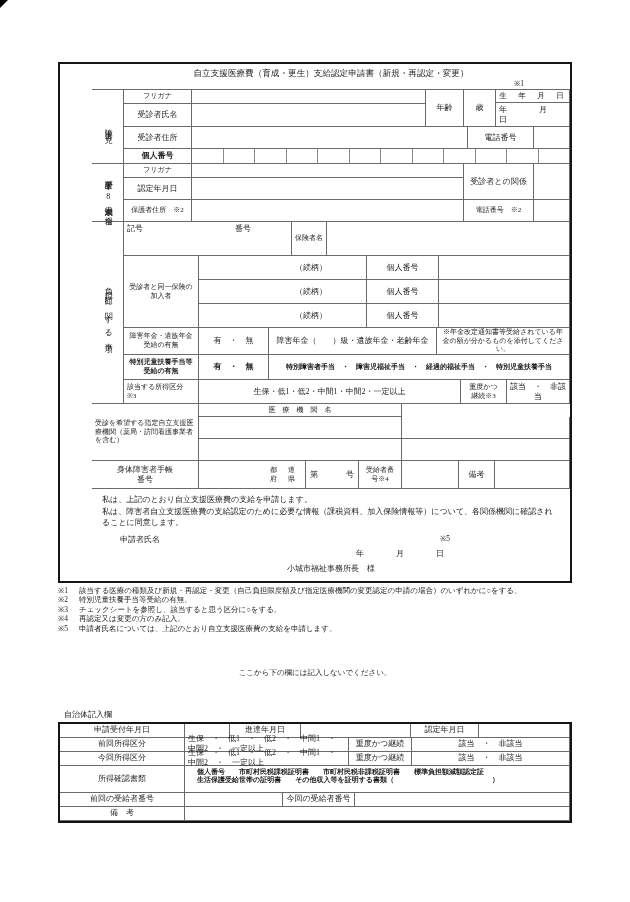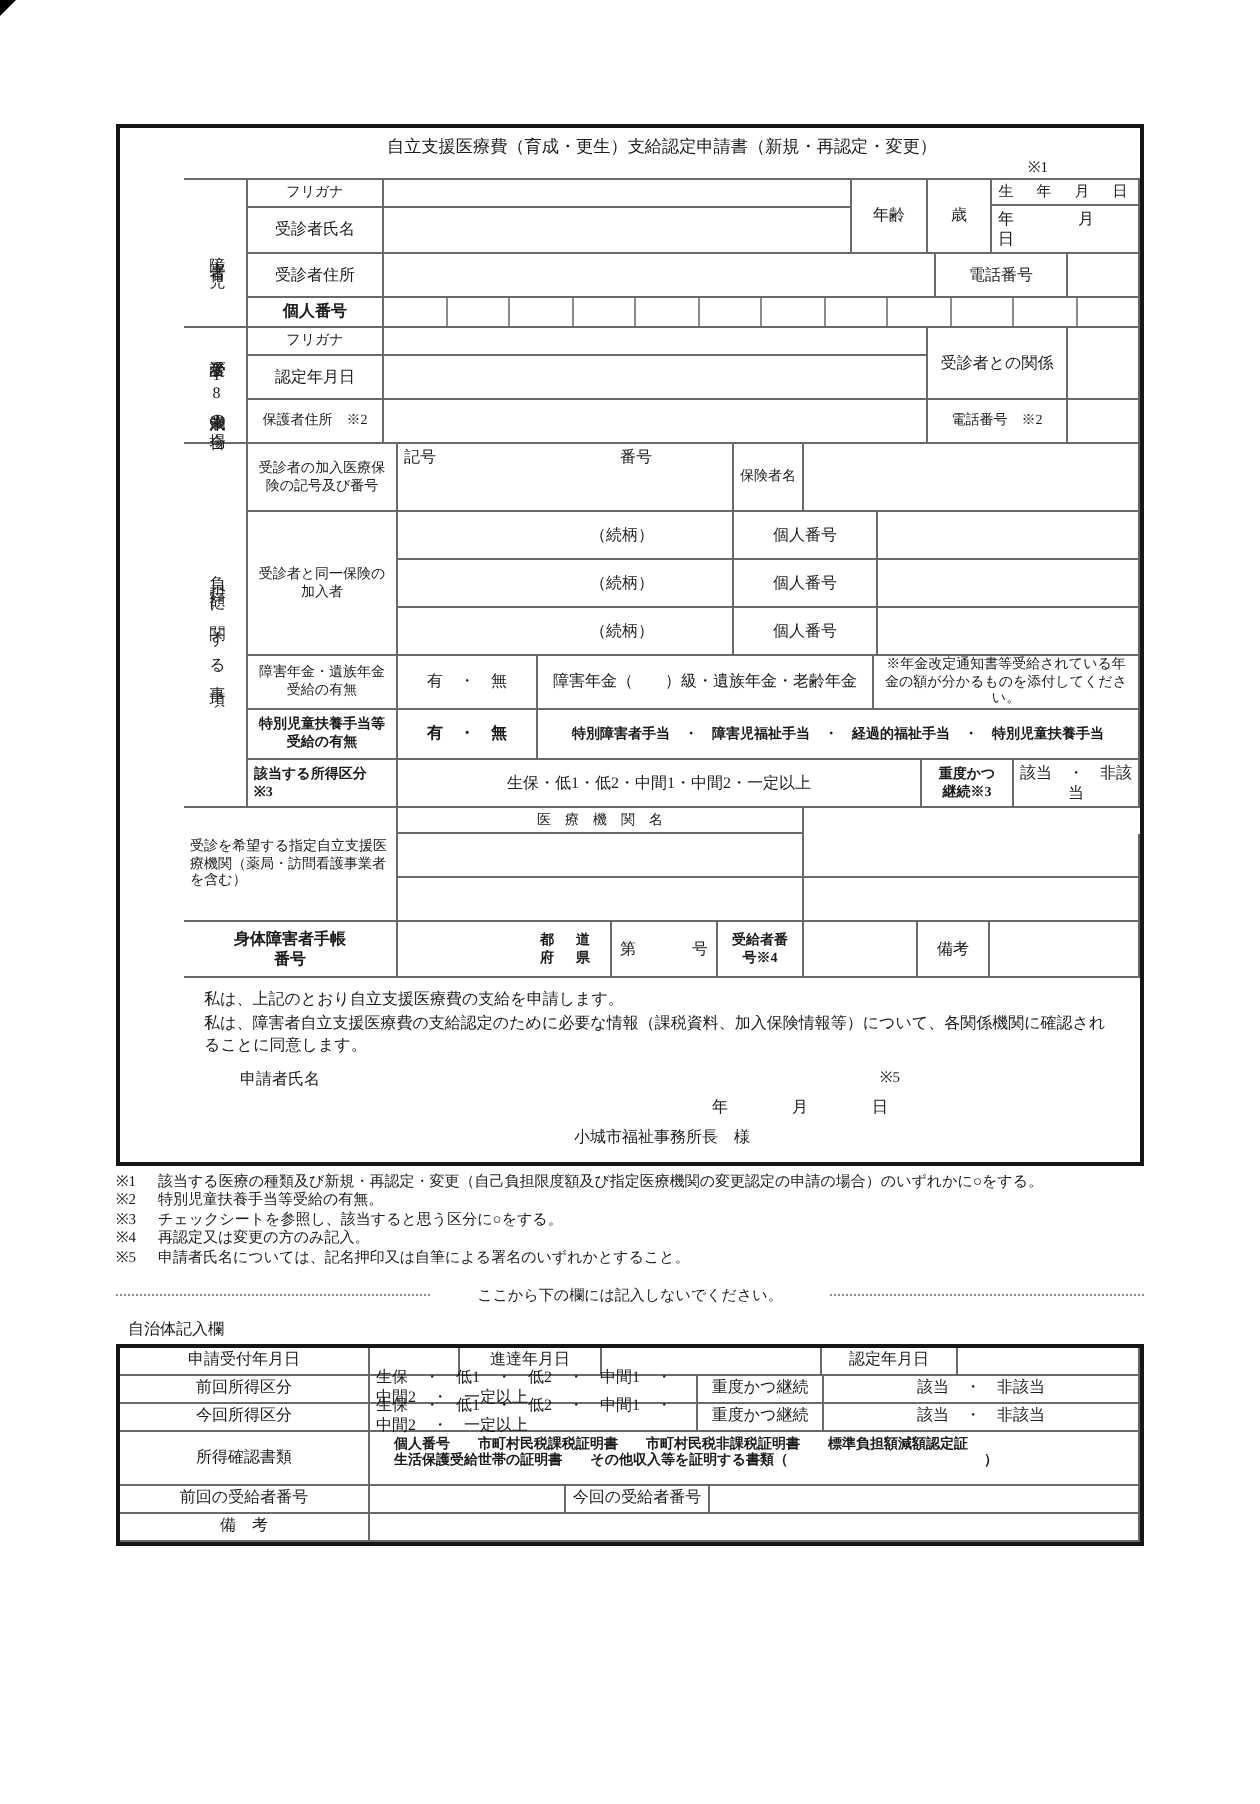--- a/index.html
+++ b/index.html
@@ -13,38 +13,38 @@
   .box2{border:2px solid #151515;box-sizing:border-box;background:#fff;margin-top:2px;}
   .row{display:flex;align-items:stretch;}
   .col{display:flex;flex-direction:column;align-items:stretch;}
   .grow{flex:1;min-width:0;}
   .c{box-sizing:border-box;border-right:1px solid #6a6a6a;border-bottom:1px solid #6a6a6a;
      display:flex;align-items:center;font-size:8px;line-height:1.25;padding:1px 3px;min-width:0;}
   .cc{justify-content:center;text-align:center;}
   .b{font-weight:bold;}
   .sm{font-size:7px;}
   .xs{font-size:6.5px;}
-  .pre{white-space:pre-line;font-weight:bold;}
+  .pre{white-space:pre-line;}
   .p0{padding:0;}
   .vside{box-sizing:border-box;border-right:1px solid #6a6a6a;border-bottom:1px solid #6a6a6a;
          writing-mode:vertical-rl;text-orientation:upright;display:flex;align-items:center;justify-content:center;
          font-size:8px;letter-spacing:2px;line-height:1.05;padding:1px;}
   .titlerow{position:relative;height:26px;border-bottom:1px solid #6a6a6a;box-sizing:border-box;}
   .title{text-align:center;font-size:8.6px;padding-top:4px;}
   .ref1{position:absolute;right:46px;bottom:1px;font-size:7.5px;}
   .mc{flex:1;height:100%;border-right:1px solid #8a8a8a;box-sizing:border-box;}
   .mc:last-child{border-right:none;}
   .bh{height:13px;font-size:7.5px;letter-spacing:2px;}
   .bv{justify-content:flex-end;padding-right:4px;}
   .decl{box-sizing:border-box;font-size:8px;padding:5px 10px 6px 10px;line-height:1.45;}
   .declrow{display:flex;margin-top:3px;justify-content:center;}
   .notes{margin-top:3px;font-size:7.5px;line-height:1.28;}
   .noterow{display:flex;gap:4px;}
   .noteno{flex:0 0 17px;}
-  .sep{display:flex;align-items:center;gap:24px;margin:9px 0 6px 0;font-size:7.5px;}
+  .sep{display:flex;align-items:center;gap:24px;margin:9px 0 6px 0;font-size:7.5px;flex-direction:column;}
   .dots{flex:1;border-top:1.5px dotted #8a8a8a;height:0;}
   .munititle{font-size:8px;margin:4px 0 2px 6px;}
   .kigocell{align-items:flex-start;padding-top:2px;gap:92px;}
   .zoku{justify-content:center;padding-left:60px;}
   .daigo{justify-content:space-between;padding:0 4px;}
   .prefcell{justify-content:flex-end;padding-right:8px;letter-spacing:2px;}
 </style>
 </head>
 <body>
 
@@ -130,21 +130,20 @@
             <div class="c cc sm" style="width:70px">電話番号　※2</div>
             <div class="c grow"></div>
           </div>
         </div>
       </div>
 
       <div class="row">
         <div class="vside" style="width:32px;letter-spacing:4px">負担額に関する事項</div>
         <div class="col grow">
           <div class="row" style="height:34px">
-            <div class="c cc sm" style="width:75px">受診者の加入医療保険の記号及び番号</div>
             <div class="c kigocell" style="width:168px">
               <span>記号</span>
               <span>番号</span>
             </div>
             <div class="c cc sm" style="width:35px;padding:1px">保険者名</div>
             <div class="c grow"></div>
           </div>
           <div class="row" style="height:72px">
             <div class="c cc sm" style="width:75px">受診者と同一保険の加入者</div>
             <div class="col grow">
@@ -255,21 +254,21 @@
       <div class="noterow">
           <span class="noteno">※3</span>
           <span>チェックシートを参照し、該当すると思う区分に○をする。</span>
         </div>
       <div class="noterow">
           <span class="noteno">※4</span>
           <span>再認定又は変更の方のみ記入。</span>
         </div>
       <div class="noterow">
           <span class="noteno">※5</span>
-          <span>申請者氏名については、記名押印又は自筆による署名のいずれかとすること。</span>
+          <span>申請者氏名については、上記のとおり自立支援医療費の支給を申請します。</span>
         </div>
     </div>
 
     <div class="sep">
       <div class="dots"></div>
       <div>ここから下の欄には記入しないでください。</div>
       <div class="dots"></div>
     </div>
 
     <div class="munititle">自治体記入欄</div>

